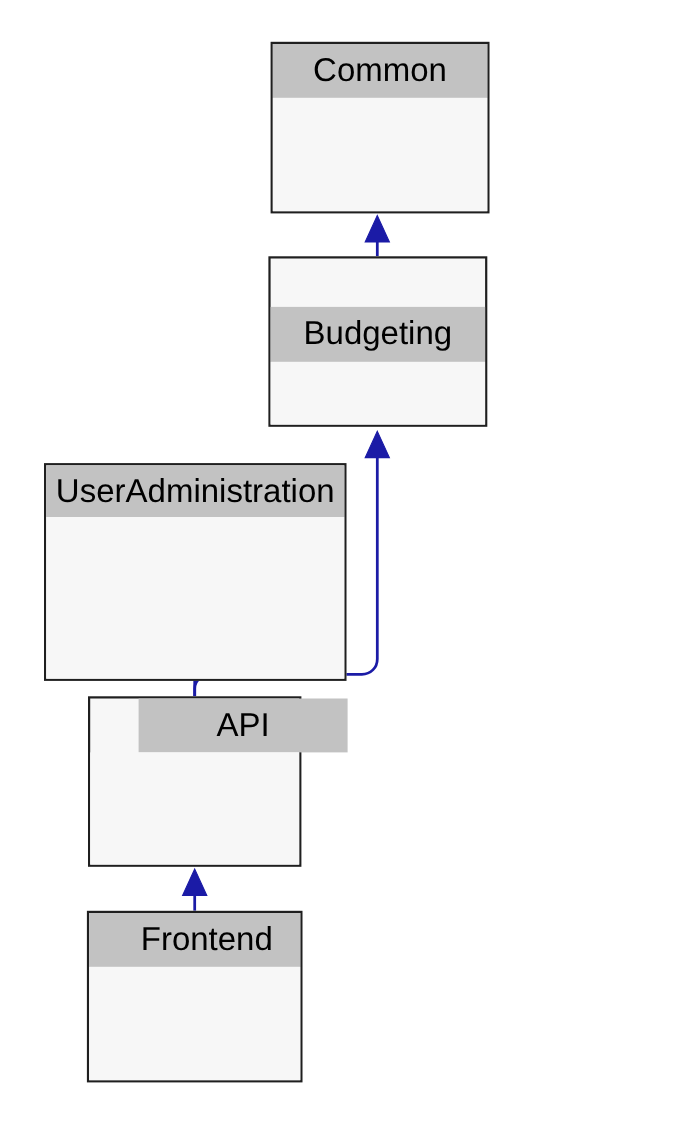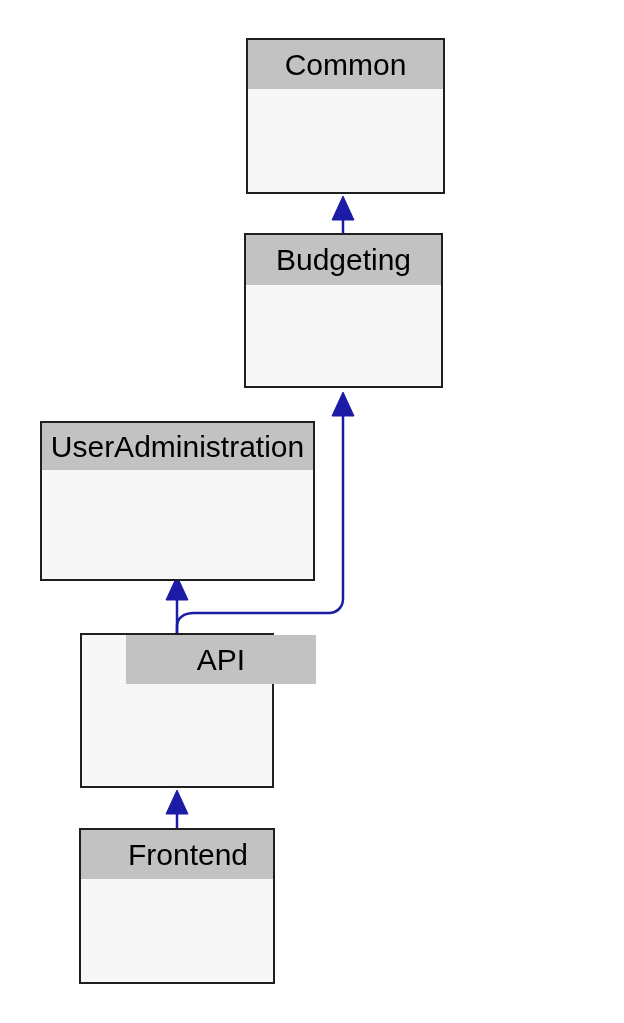--- a/index.html
+++ b/index.html
@@ -51,22 +51,22 @@
     overflow:hidden;
   }
   .node-body{
     flex:1 1 auto;
     background:var(--node-body);
   }
   
   .node-common            {left:246px; top:38px;  width:199px; height:156px;}
   .node-common .node-title{height:49px;}
   .node-budgeting         {left:244px; top:233px; width:199px; height:155px;}
-  .node-budgeting .node-title{height:50px;}
-  .node-useradministration{left:40px;  top:421px; width:275px; height:160px;}
+  .node-budgeting .node-title{height:50px;margin-top:44px;}
+  .node-useradministration{left:40px;  top:421px; width:275px; height:198px;}
   .node-useradministration .node-title{height:47px;}
   .node-api               {left:80px;  top:633px; width:194px; height:155px;}
   .node-api .node-title{height:49px;margin-left:44px;}
   .node-frontend          {left:79px;  top:828px; width:196px; height:156px;}
   .node-frontend .node-title{height:49px;padding-left:22px;}
 
   .edge-stem{
     fill:none;
     stroke:var(--edge);
     stroke-width:2.5;

